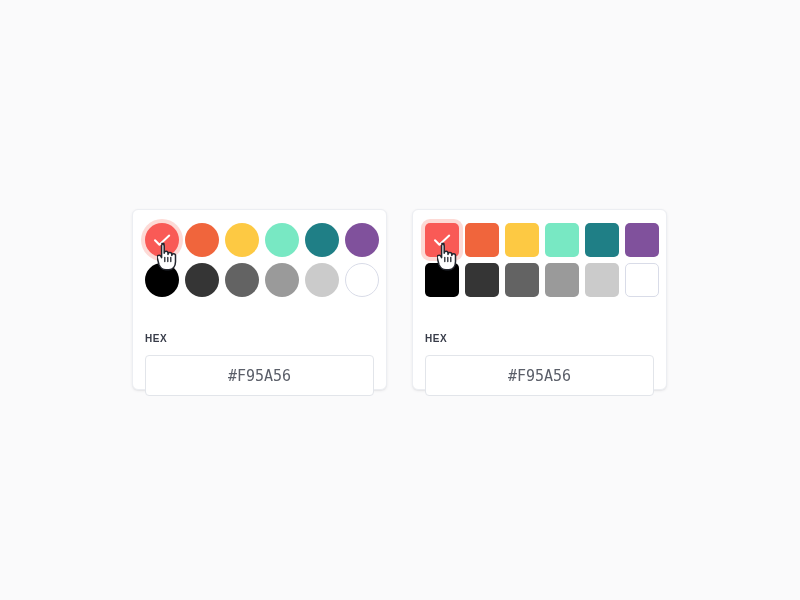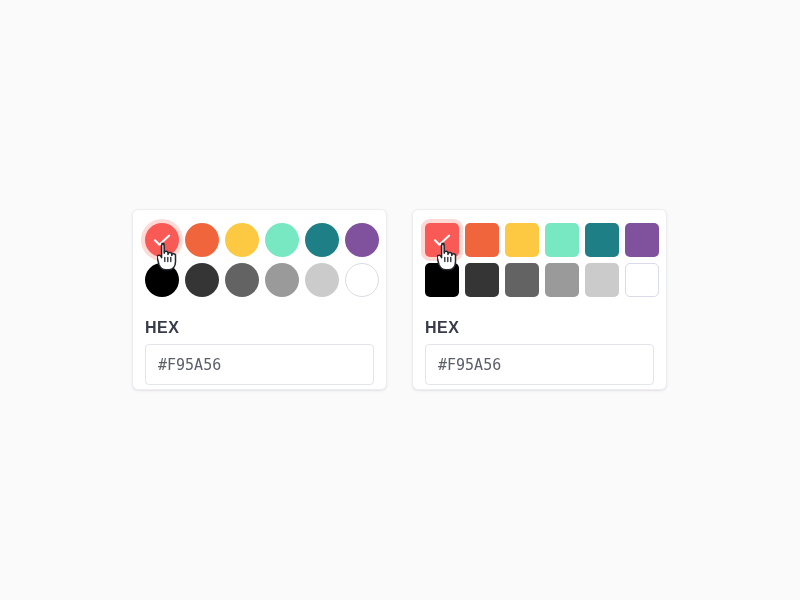--- a/index.html
+++ b/index.html
@@ -98,41 +98,42 @@
     left: 0;
     top: 0;
     width: 34px;
     height: 34px;
     z-index: 2;
     pointer-events: none;
   }
 
   
   .field-label {
-    margin-top: 24px;
-    font-size: 16px;
+    margin-top: 35px;
+    font-size: 10px;
     font-weight: bold;
     letter-spacing: 0.5px;
     color: #383c49;
     line-height: 14px;
   }
   .hex-input {
     margin-top: 9px;
     display: block;
     width: 100%;
     height: 41px;
     box-sizing: border-box;
     border: 1px solid #e2e5ea;
     border-radius: 4px;
     background: #ffffff;
     padding: 0 12px;
     font-family: "DejaVu Sans Mono", "Liberation Mono", monospace;
     font-size: 15px;
     color: #5b5f69;
     outline: none;
+    text-align: center;
   }
 
   
   .cursor {
     position: absolute;
     width: 26px;
     height: 30px;
     z-index: 40;
     pointer-events: none;
   }

